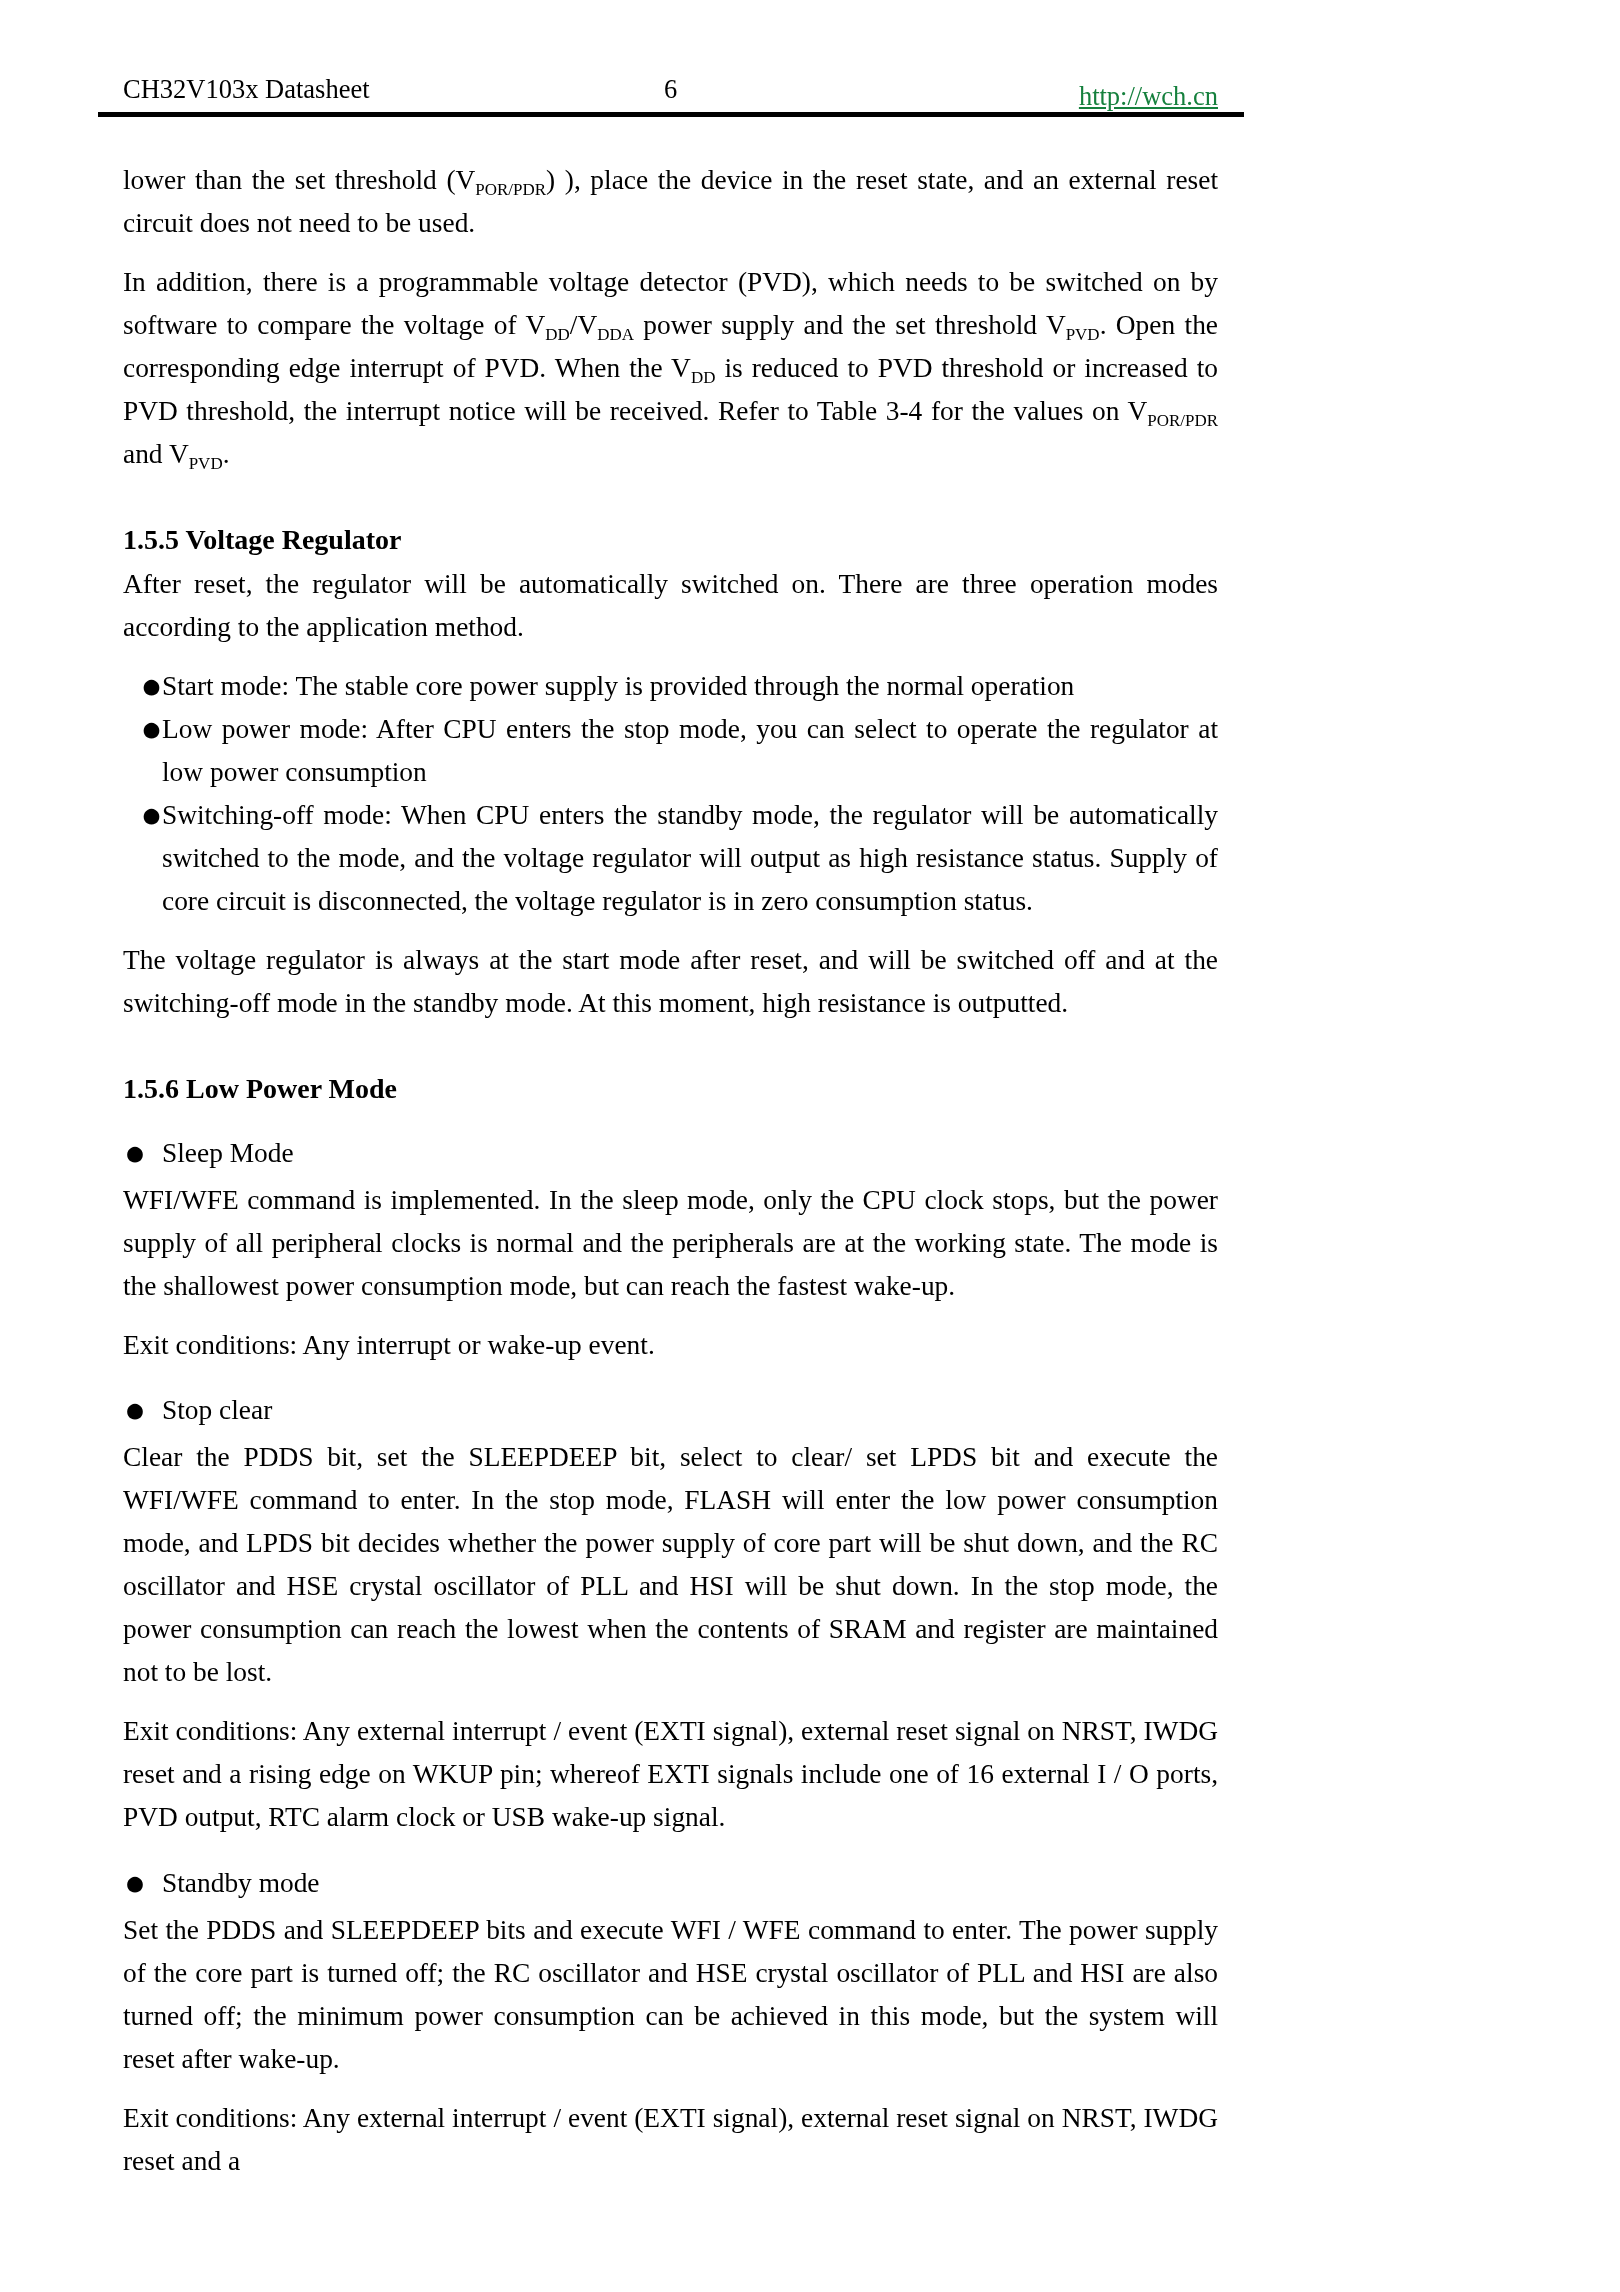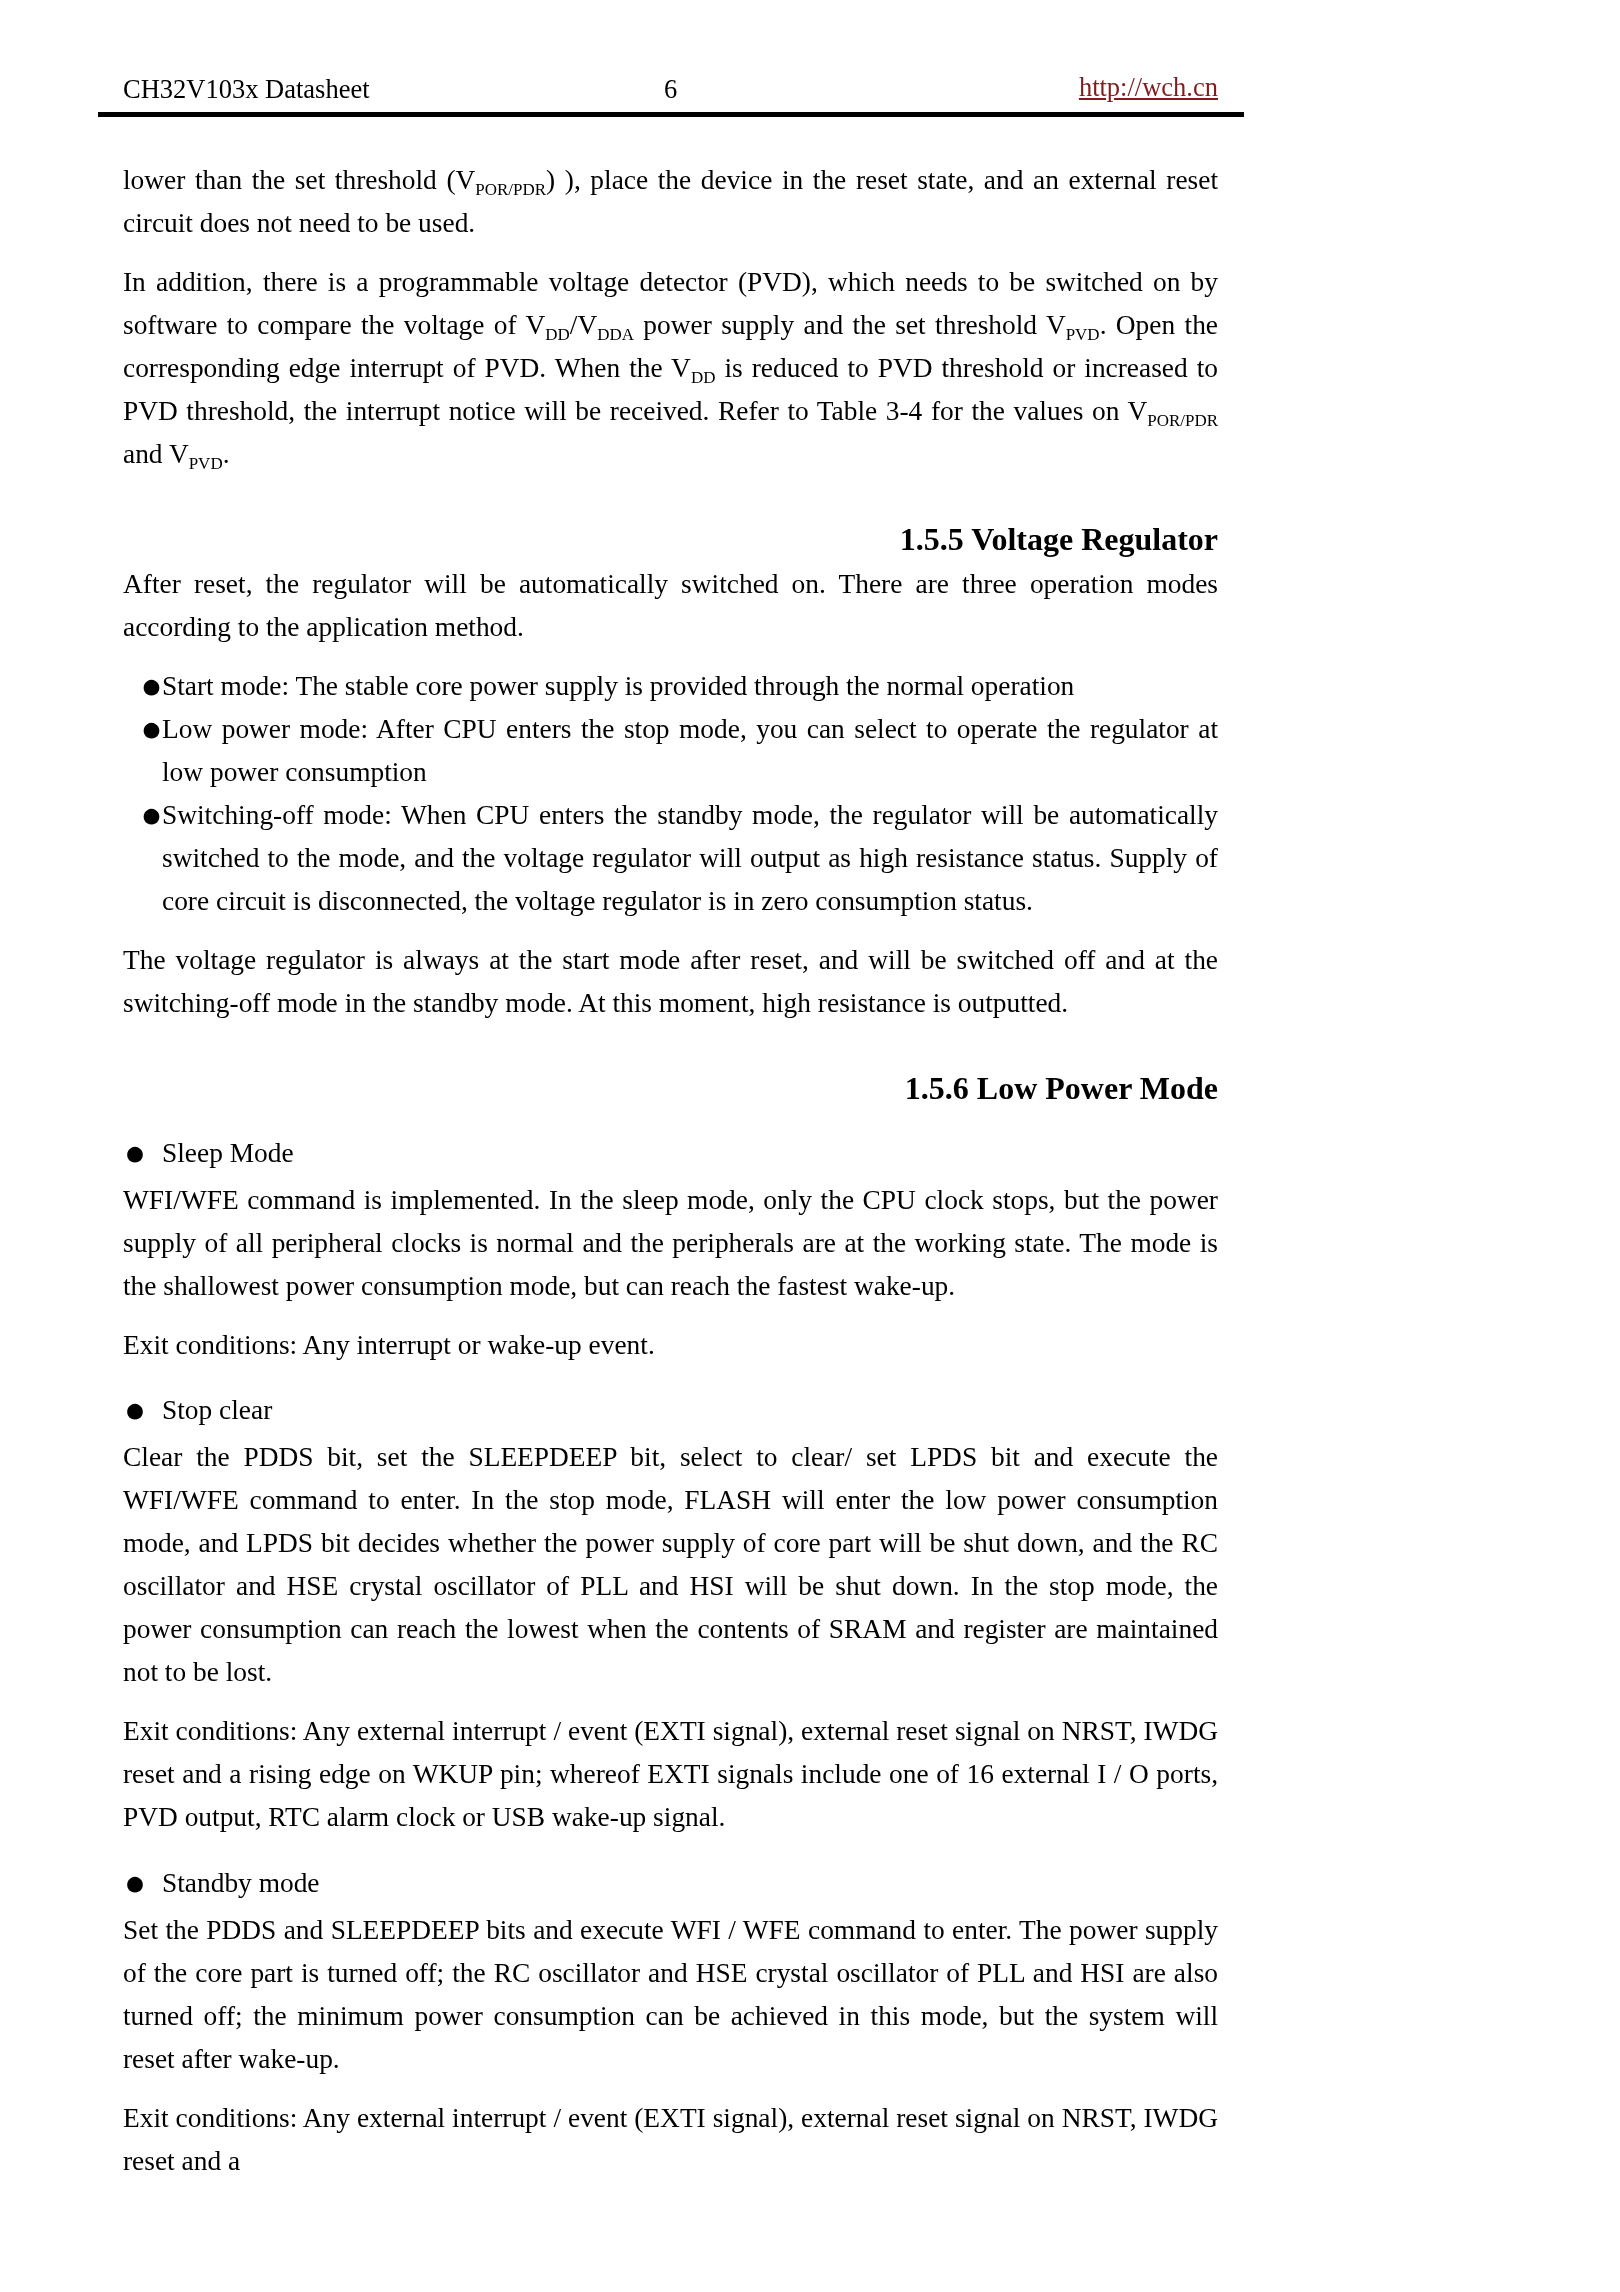--- a/index.html
+++ b/index.html
@@ -21,36 +21,36 @@
   
   .page-header {
     position: relative;
     margin: 0 -25.5px;
     height: 112px;
     border-bottom: 5.9px solid #000000;
     font-size: 26.5px;
   }
   .hdr-left   { position: absolute; left: 25.5px;  bottom: 6.9px; white-space: nowrap; }
   .hdr-center { position: absolute; left: 50%; transform: translateX(-50%); bottom: 6.9px; }
-  .hdr-right  { position: absolute; right: 25.5px; bottom: 9px; color: #7f1d1d;
+  .hdr-right  { position: absolute; right: 25.5px; bottom: 0; color: #15803d;
                 text-decoration: underline; cursor: pointer; white-space: nowrap; }
   
   .page-body { padding-top: 25.5px; font-size: 27.4px; }
   .para {
     line-height: 43px;
     text-align: justify;
     margin: 16px 0;
   }
   .para.tight { margin-top: 3.9px; }
   .section-heading {
-    font-size: 32px;
+    font-size: 28px;
     font-weight: bold;
     line-height: 41px;
     margin: 43px 0 3.9px 0;
-    text-align: right;
+    text-align: left;
   }
   .mode-list { list-style: none; margin: 2px 0 0 0; padding: 0; }
   .mode-item {
     position: relative;
     padding-left: 39px;
     line-height: 43px;
     text-align: justify;
   }
   .bullet-icon {
     font-family: "DejaVu Sans", sans-serif;

